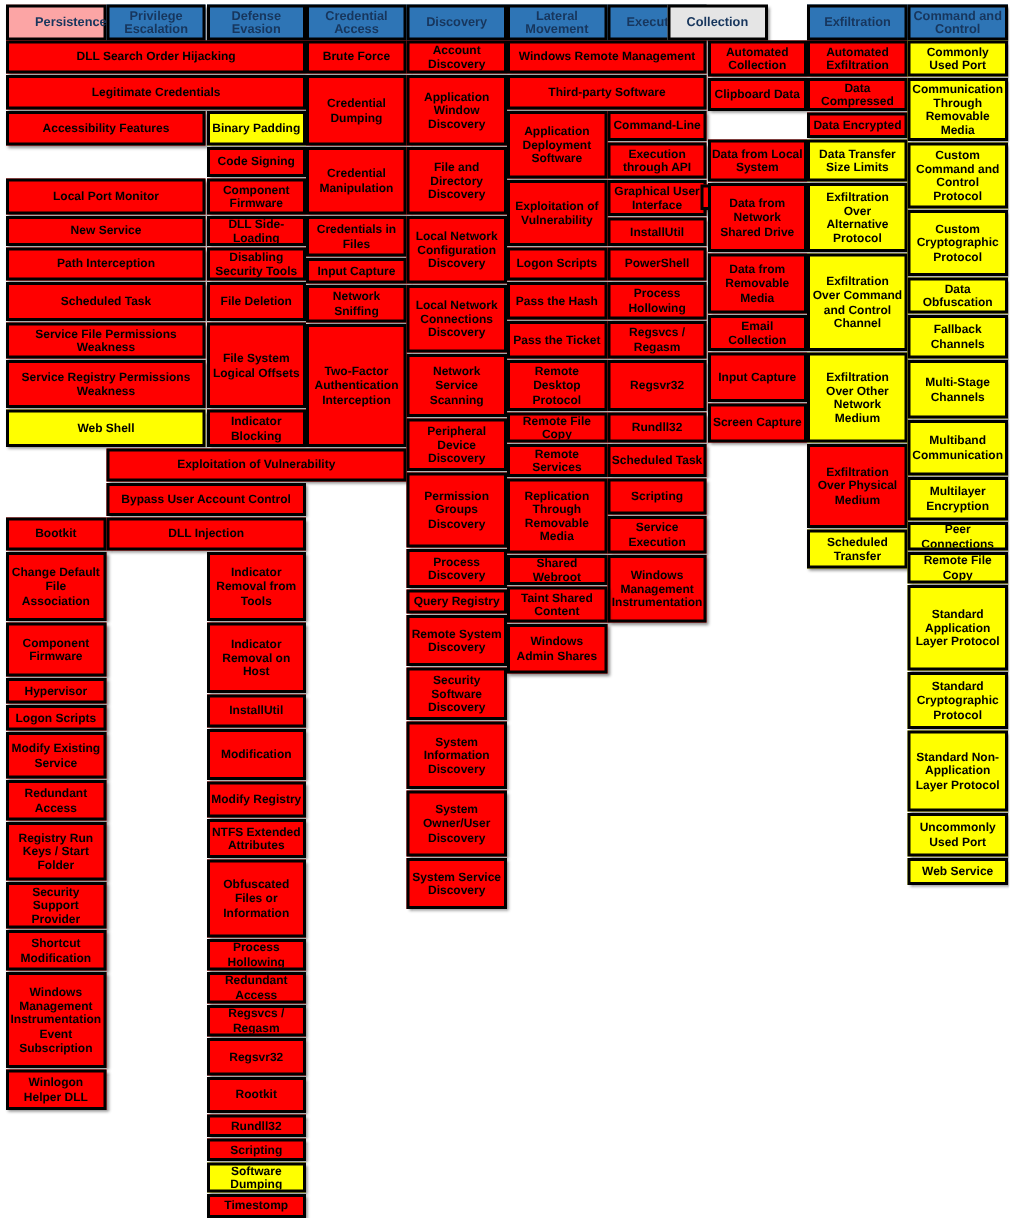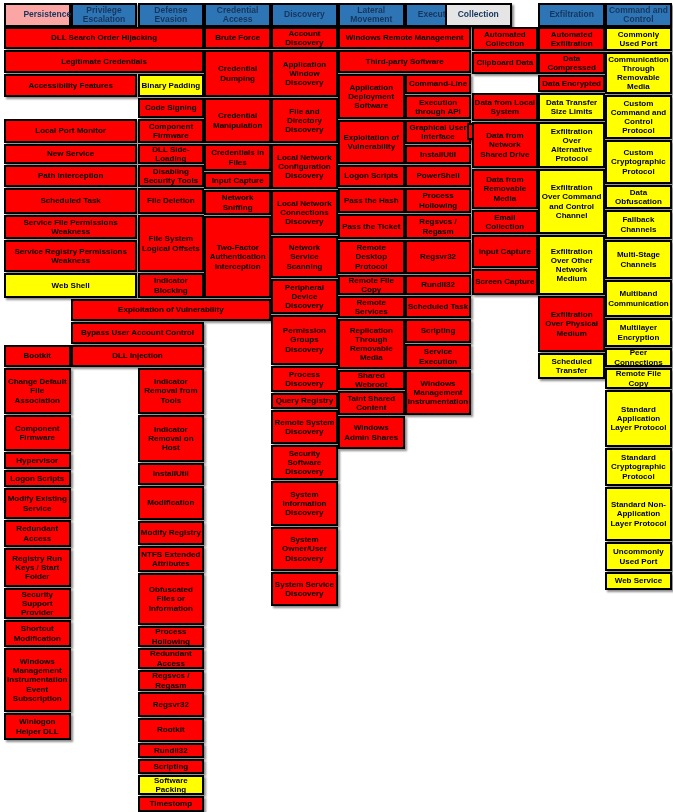--- a/index.html
+++ b/index.html
@@ -190,21 +190,21 @@
     <div class="cell r" style="left: 137.6px; top: 718px; width: 66.5px; height: 24px;">
       <span>Rootkit</span>
     </div>
     <div class="cell r" style="left: 137.6px; top: 743px; width: 66.5px; height: 15px;">
       <span>Rundll32</span>
     </div>
     <div class="cell r" style="left: 137.6px; top: 759px; width: 66.5px; height: 15px;">
       <span>Scripting</span>
     </div>
     <div class="cell y" style="left: 137.6px; top: 775px; width: 66.5px; height: 20px;">
-      <span>Software Packing</span>
+      <span>Software Dumping</span>
     </div>
     <div class="cell r" style="left: 137.6px; top: 796px; width: 66.5px; height: 16px;">
       <span>Timestomp</span>
     </div>
     <div class="cell r" style="left: 204.4px; top: 27px; width: 66.5px; height: 22px;">
       <span>Brute Force</span>
     </div>
     <div class="cell r" style="left: 204.4px; top: 50px; width: 66.5px; height: 47px;">
       <span>Credential Dumping</span>
     </div>

